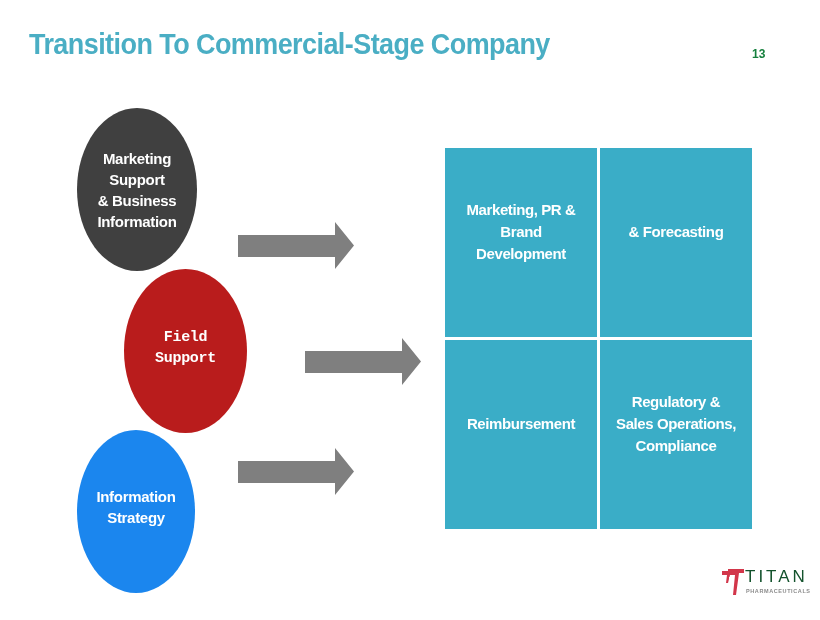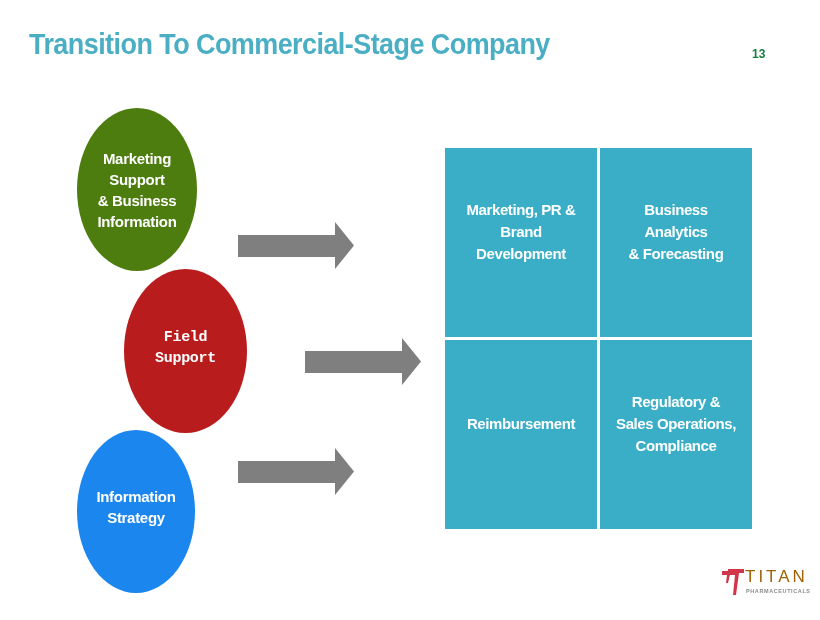--- a/index.html
+++ b/index.html
@@ -5,37 +5,37 @@
   html, body { margin: 0; padding: 0; }
   body { width: 820px; height: 620px; background: #ffffff; position: relative; overflow: hidden;
          font-family: "Liberation Sans", sans-serif; }
   .title { position: absolute; left: 29px; top: 28px; font-size: 29px; font-weight: bold;
            color: #4aaec4; letter-spacing: -0.6px; transform: scaleX(0.93); transform-origin: left top;
            white-space: nowrap; }
   .page-num { position: absolute; left: 752px; top: 47px; font-size: 12px; font-weight: bold; color: #15803d; }
   .ellipse { position: absolute; border-radius: 50%; display: flex; align-items: center; justify-content: center;
              text-align: center; color: #ffffff; font-weight: bold; font-size: 15px; line-height: 21px;
              letter-spacing: -0.3px; }
-  .e1 { left: 77px; top: 108px; width: 120px; height: 163px; background: #4d7c0f; }
+  .e1 { left: 77px; top: 108px; width: 120px; height: 163px; background: #404040; }
   .e2 { left: 124px; top: 269px; width: 123px; height: 164px; background: #b91c1c; font-family: Liberation Mono, monospace; }
   .e3 { left: 77px; top: 430px; width: 118px; height: 163px; background: #1b86ee; }
   .arrow { position: absolute; width: 116px; height: 47px; }
   .a1 { left: 238px; top: 222px; }
   .a2 { left: 305px; top: 338px; }
   .a3 { left: 238px; top: 448px; }
   .grid { position: absolute; left: 445px; top: 148px; width: 307px; height: 381px;
           display: grid; grid-template-columns: 1fr 1fr; grid-template-rows: 1fr 1fr; gap: 3px;
           background: #ffffff; }
   .cell { background: #3aadc7; color: #ffffff; font-weight: bold; font-size: 15px; line-height: 22px;
           display: flex; align-items: center; justify-content: center; text-align: center;
           letter-spacing: -0.4px; padding: 0 12px; }
   .cell span { display: block; }
   .cell .inner { margin-top: -22px; }
   .logo { position: absolute; left: 722px; top: 567px; width: 92px; height: 32px; }
-  .logo-text { position: absolute; left: 23px; top: 0px; font-size: 17px; color: #a16207; letter-spacing: 3px;
+  .logo-text { position: absolute; left: 23px; top: 0px; font-size: 17px; color: #14532d; letter-spacing: 3px;
                font-family: "Liberation Sans", sans-serif; }
   .logo-sub { position: absolute; left: 24px; top: 21px; font-size: 5.5px; color: #8a8a8a; letter-spacing: 0.6px;
               font-weight: bold; }
 </style>
 </head>
 <body>
 
 <div class="title">Transition To Commercial-Stage Company</div>
 <div class="page-num">13</div>
 
@@ -72,21 +72,20 @@
 
 <div class="grid">
   <div class="cell">
     <div class="inner">
       <span>Marketing, PR &amp;</span>
       <span>Brand Development</span>
     </div>
   </div>
   <div class="cell">
     <div class="inner">
-      <span>Business Analytics</span>
       <span>&amp; Forecasting</span>
     </div>
   </div>
   <div class="cell">
     <div class="inner">
       <span>Reimbursement</span>
     </div>
   </div>
   <div class="cell">
     <div class="inner">

